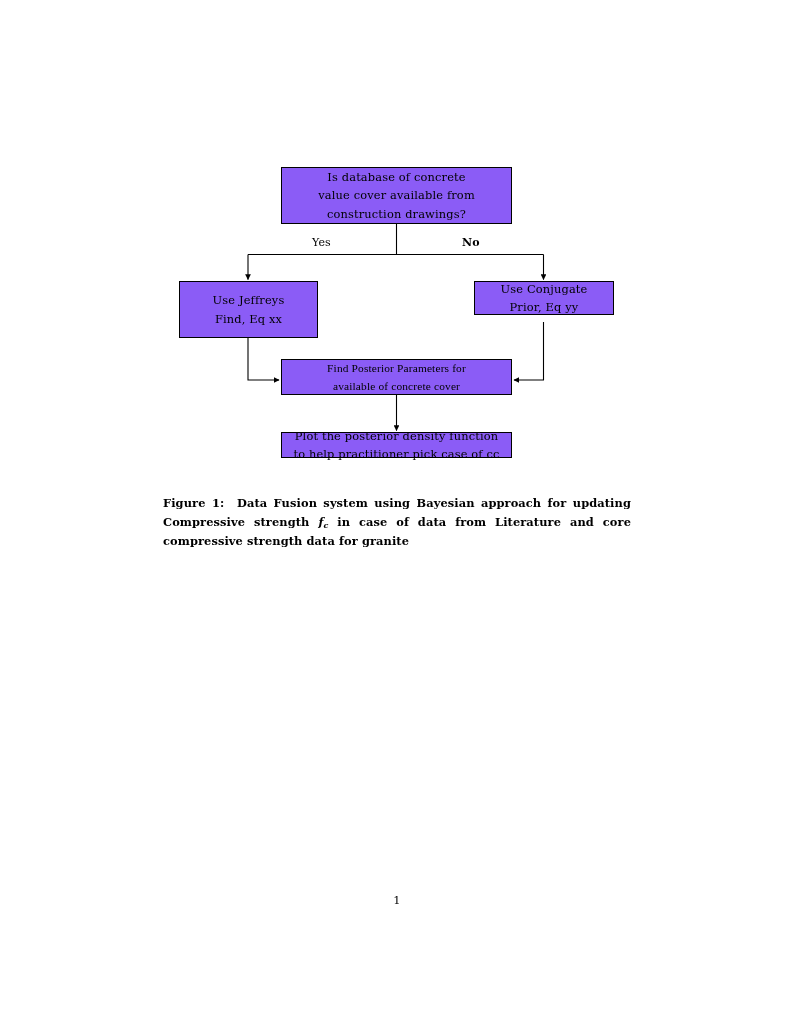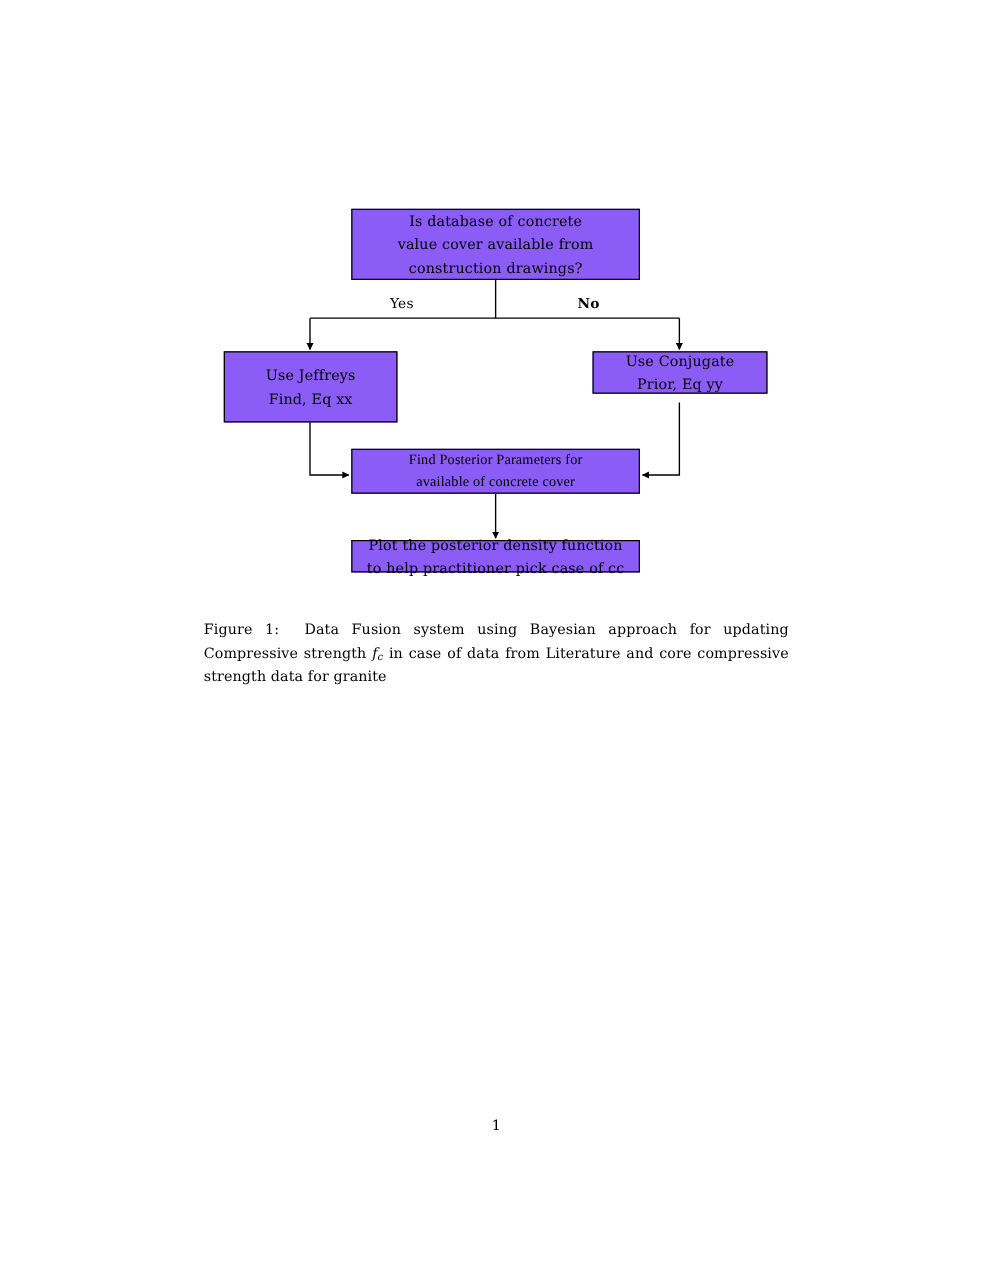--- a/index.html
+++ b/index.html
@@ -124,20 +124,21 @@
     position: absolute;
     left: 163px;
     top: 494px;
     width: 468px;
     font-size: 11.4px;
     line-height: 1.66;
     text-align: justify;
     text-justify: inter-word;
     letter-spacing: 0.1px;
     color: #000000;
+    font-weight: bold;
   }
   #caption .cap-label {
     white-space: nowrap;
   }
   #caption .math-f {
     font-style: italic;
     font-family: "DejaVu Serif", "Liberation Serif", serif;
   }
   #caption .math-sub {
     font-style: italic;

